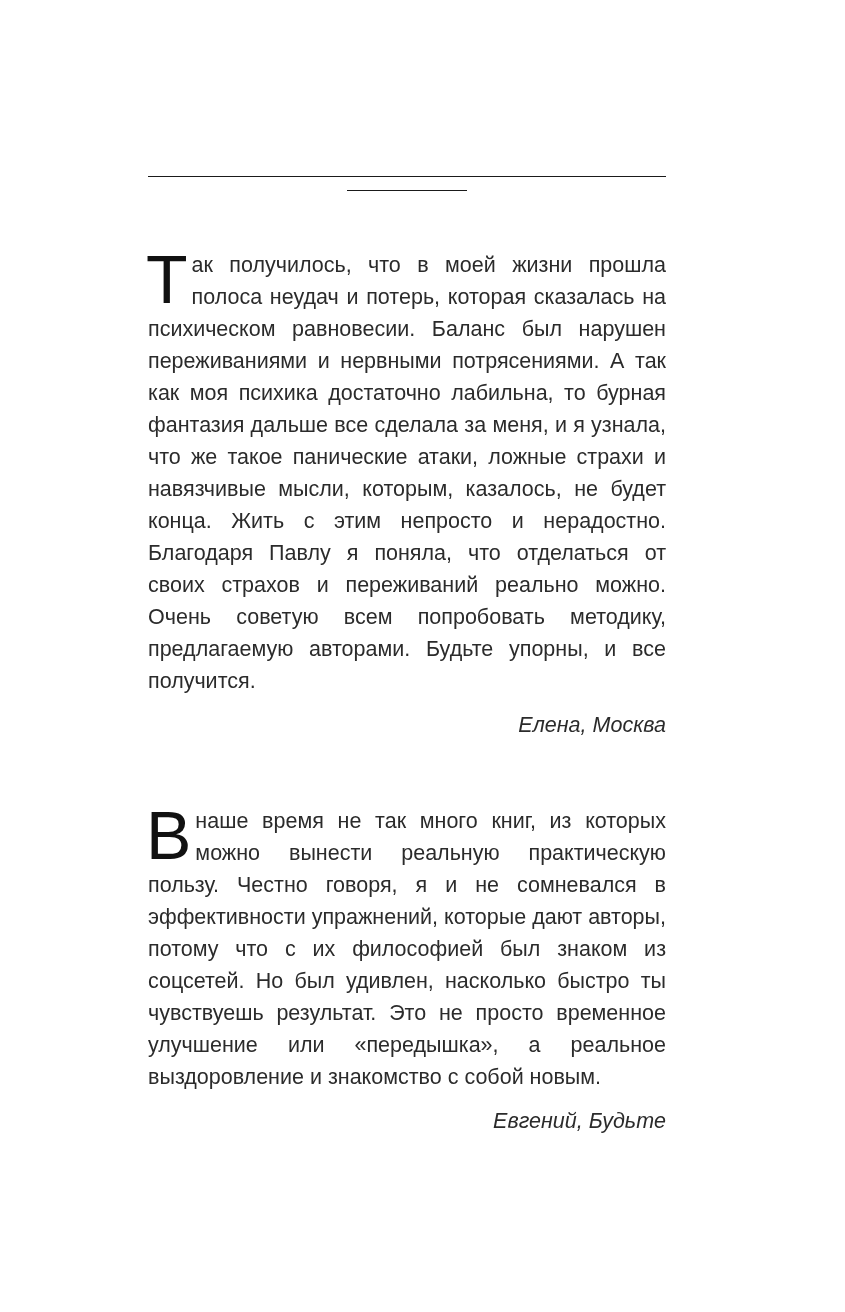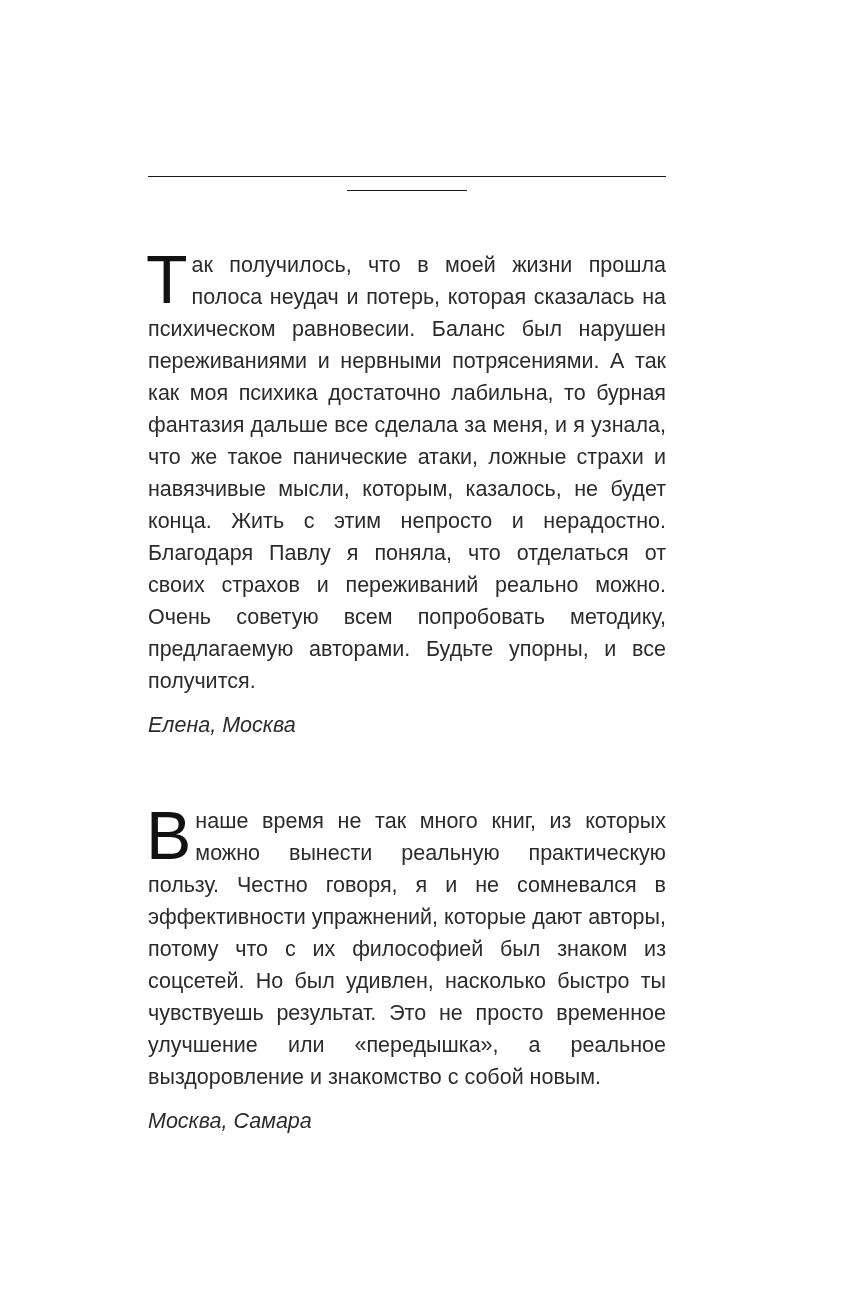--- a/index.html
+++ b/index.html
@@ -3,31 +3,31 @@
   <meta charset="utf-8">
   <style>
     html, body { margin: 0; padding: 0; background: #ffffff; }
     body { width: 845px; height: 1312px; position: relative; overflow: hidden; }
     .rule-long { position: absolute; left: 148px; top: 176px; width: 518px; height: 0; border-top: 1.5px solid #1a1a1a; }
     .rule-short { position: absolute; left: 347px; top: 190px; width: 120px; height: 0; border-top: 1.5px solid #1a1a1a; }
     .review { position: absolute; left: 148px; width: 518px; color: #2b2b2b;
       font-family: "Liberation Sans", sans-serif; font-size: 21.5px; line-height: 32px; }
     .review p { margin: 0; text-align: justify; text-align-last: left; }
     .dropcap { float: left; font-size: 68px; line-height: 56px; margin: 2px 4px 0 -2px; color: #111; font-weight: 300; }
-    .sig { text-align: left; font-style: italic; margin-top: 12px; line-height: 32px; }
+    .sig { text-align: right; font-style: italic; margin-top: 12px; line-height: 32px; }
     #review-1 { top: 249px; }
     #review-2 { top: 805px; }
   </style>
 </head>
 <body>
 
 <div class="rule-long"></div>
 <div class="rule-short"></div>
 
 <div class="review" id="review-1">
   <p><span class="dropcap">Т</span><span>ак получилось, что в моей жизни прошла полоса неудач и потерь, которая сказалась на психическом равновесии. Баланс был нарушен переживаниями и нервными потрясениями. А так как моя психика достаточно лабильна, то бурная фантазия дальше все сделала за меня, и я узнала, что же такое панические атаки, ложные страхи и навязчивые мысли, которым, казалось, не будет конца. Жить с этим непросто и нерадостно. Благодаря Павлу я поняла, что отделаться от своих страхов и переживаний реально можно. Очень советую всем попробовать методику, предлагаемую авторами. Будьте упорны, и все получится.</span></p>
   <div class="sig">Елена, Москва</div>
 </div>
 
 <div class="review" id="review-2">
   <p><span class="dropcap">В</span><span>наше время не так много книг, из которых можно вынести реальную практическую пользу. Честно говоря, я и не сомневался в эффективности упражнений, которые дают авторы, потому что с их философией был знаком из соцсетей. Но был удивлен, насколько быстро ты чувствуешь результат. Это не просто временное улучшение или «передышка», а реальное выздоровление и знакомство с собой новым.</span></p>
-  <div class="sig">Москва, Самара</div>
+  <div class="sig">Евгений, Будьте</div>
 </div>
 
 </body></html>

